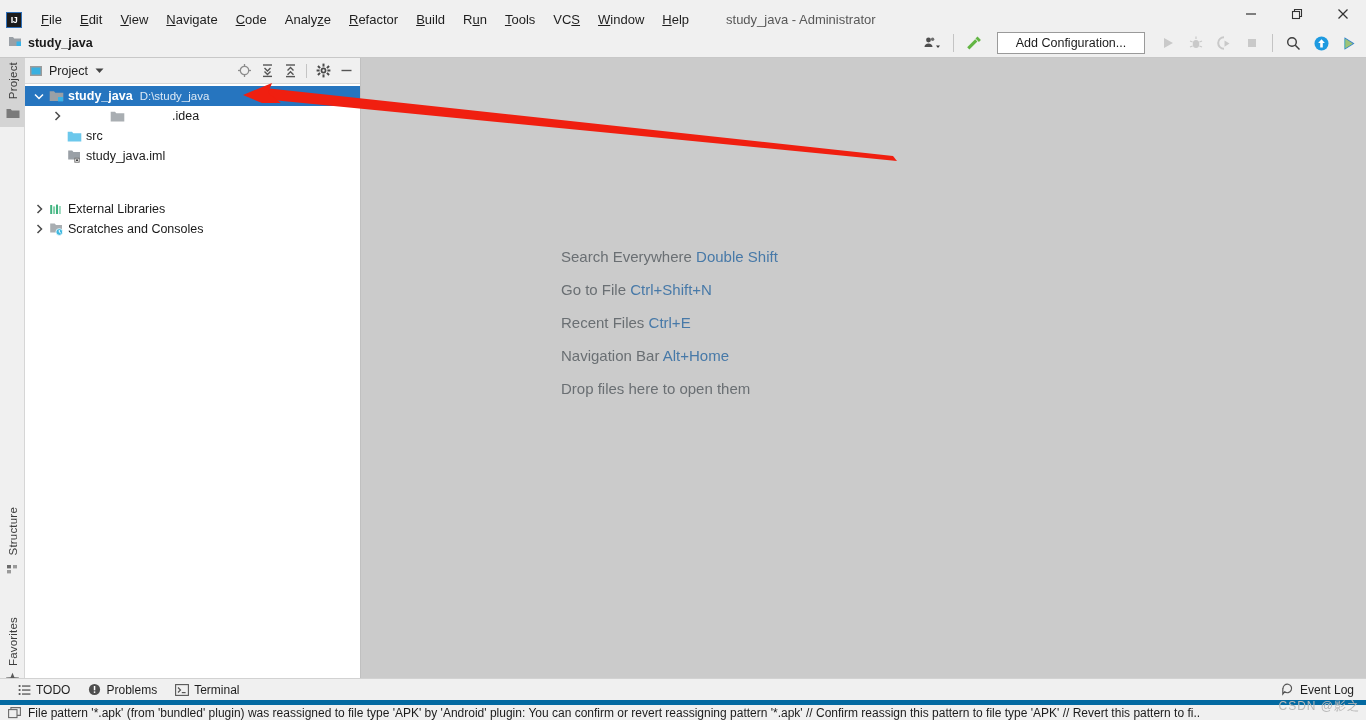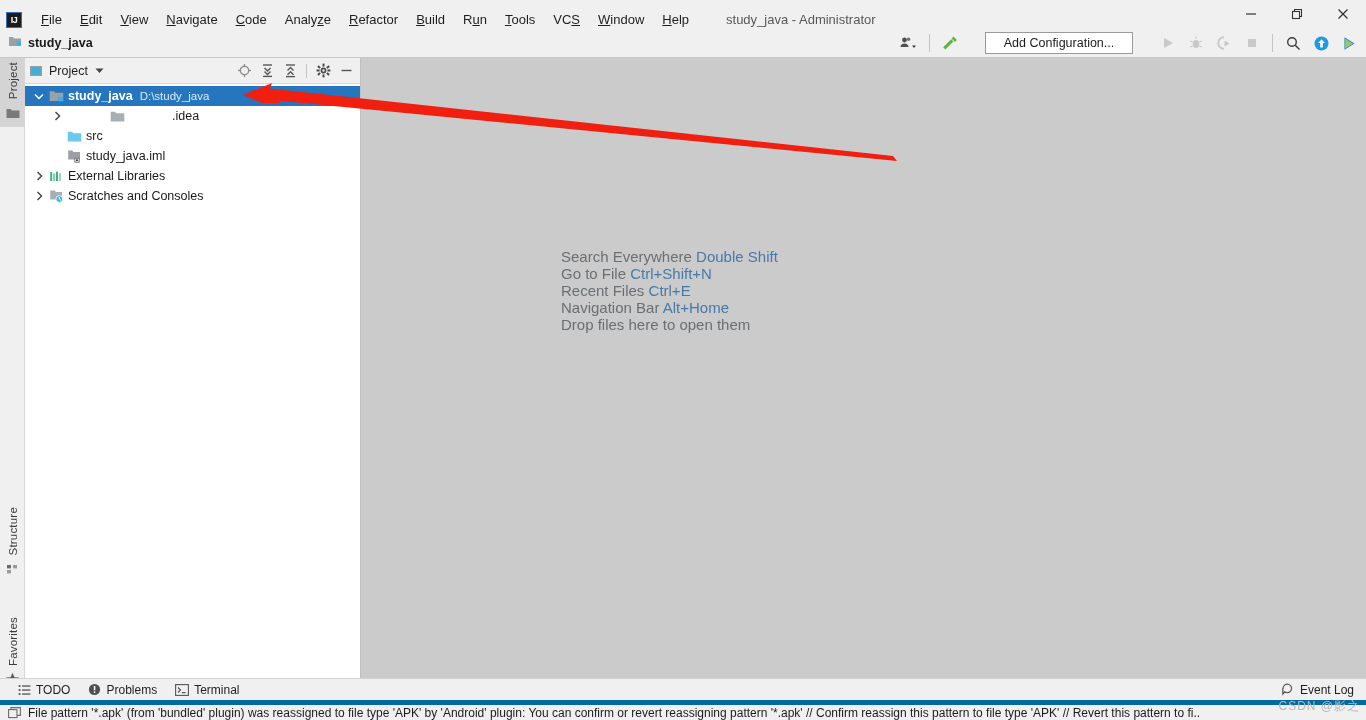--- a/index.html
+++ b/index.html
@@ -55,21 +55,21 @@
     position: absolute; right: 4px; top: 0; height: 30px;
     display: flex; align-items: center; gap: 2px;
   }
   .tb-btn {
     width: 26px; height: 24px; display: flex; align-items: center; justify-content: center;
   }
   .tb-sep { width: 1px; height: 18px; background: #c4c4c4; margin: 0 5px; }
   .config-box {
     height: 22px; min-width: 148px; border: 1px solid #9a9a9a; background: #fff;
     font-size: 12.5px; color: #1a1a1a; display: flex; align-items: center;
-    justify-content: center; padding: 0 10px; margin: 0 20px;
+    justify-content: center; padding: 0 10px; margin: 0 8px;
   }
 
   
   .toolstrip {
     position: absolute; left: 0; top: 58px; width: 25px; height: 620px;
     background: #f0f0f0; border-right: 1px solid #d6d6d6;
   }
   .vtab {
     position: absolute; left: 0; width: 25px;
     display: flex; flex-direction: column; align-items: center;
@@ -112,21 +112,21 @@
   .trow.selected .tpath { color: #dce9f5; }
   .trow:not(.selected) .tpath { color: #8c8c8c; }
 
   
   .editor {
     position: absolute; left: 361px; top: 58px; width: 1005px; height: 620px;
     background: #cbcbcb;
   }
   .hints {
     position: absolute; left: 200px; top: 190px;
-    display: flex; flex-direction: column; 
+    display: flex; flex-direction: column; gap: 16px;
   }
   .hint { font-size: 15px; color: #6a6f73; white-space: nowrap; }
   .hint .key { color: #4779a8; }
 
   
   .annot { position: absolute; left: 0; top: 0; width: 1366px; height: 720px; pointer-events: none; }
 
   
   .bottombar {
     position: absolute; left: 0; top: 678px; width: 1366px; height: 22px;
@@ -417,21 +417,21 @@
           <span class="twist"></span>
           <span class="ticon">
             <svg width="15" height="14" viewBox="0 0 15 14">
               <path d="M1.2 1.5h4L6.4 3h6.6v7.4H1.2z" fill="#9aa0a6"></path>
               <rect x="7.8" y="9.2" width="4.4" height="4" fill="#efefef" stroke="#6e6e6e" stroke-width="0.9"></rect>
               <rect x="9" y="10.4" width="2" height="1.6" fill="#3c3c3c"></rect>
             </svg>
           </span>
           <span class="tlabel">study_java.iml</span>
         </div>
-        <div class="trow" style="padding-left: 6px;">
+        <div class="trow" style="padding-left: 6px; margin-top: 33px;">
           <span class="twist">
             <svg width="9" height="10" viewBox="0 0 9 10">
               <polyline points="2.5,1 6.5,5 2.5,9" fill="none" stroke="#4a4a4a" stroke-width="1.5"></polyline>
             </svg>
           </span>
           <span class="ticon">
             <svg width="15" height="13" viewBox="0 0 15 13">
               <rect x="1.2" y="2" width="2" height="9" fill="#3fb27f"></rect>
               <rect x="4.1" y="3.4" width="2" height="7.6" fill="#7ed0a8"></rect>
               <rect x="7" y="1.6" width="2" height="9.4" fill="#3fb27f"></rect>

